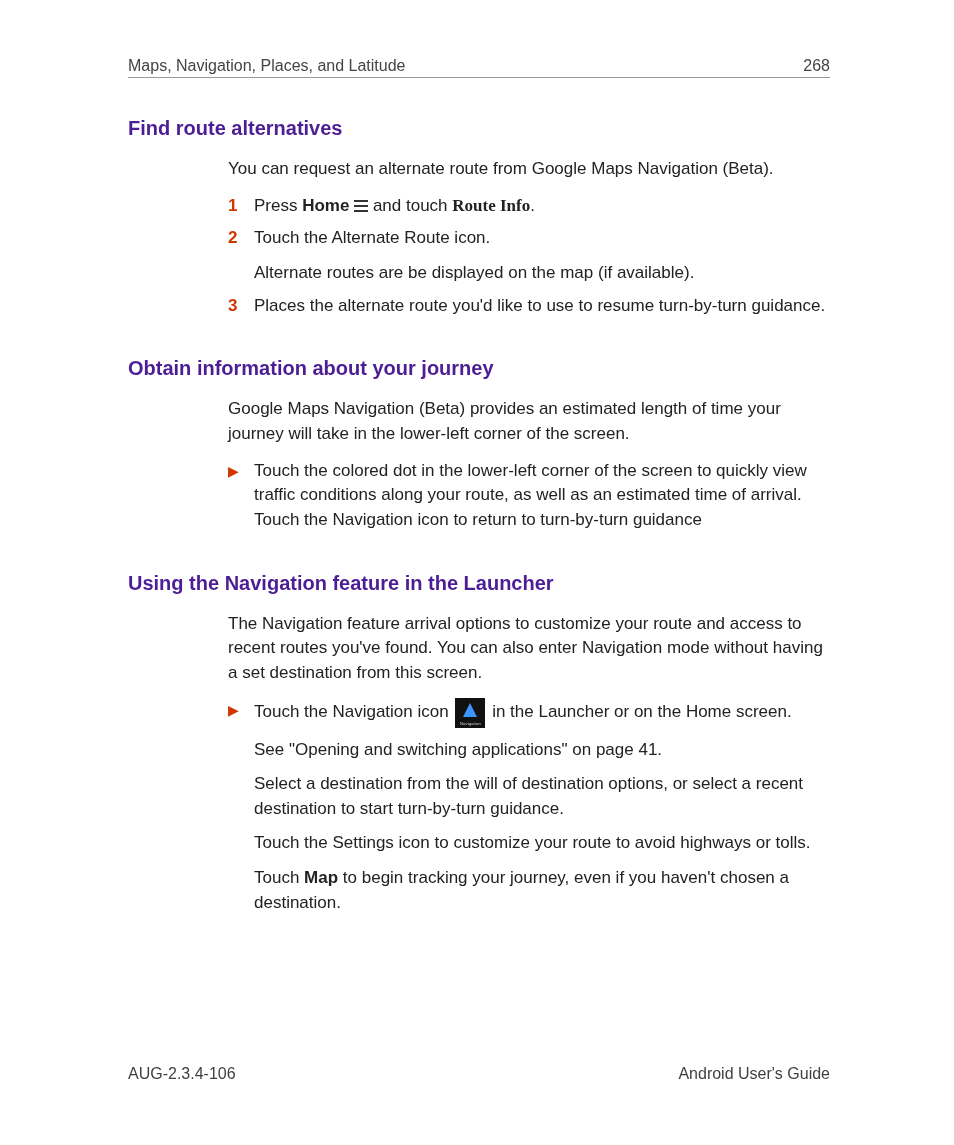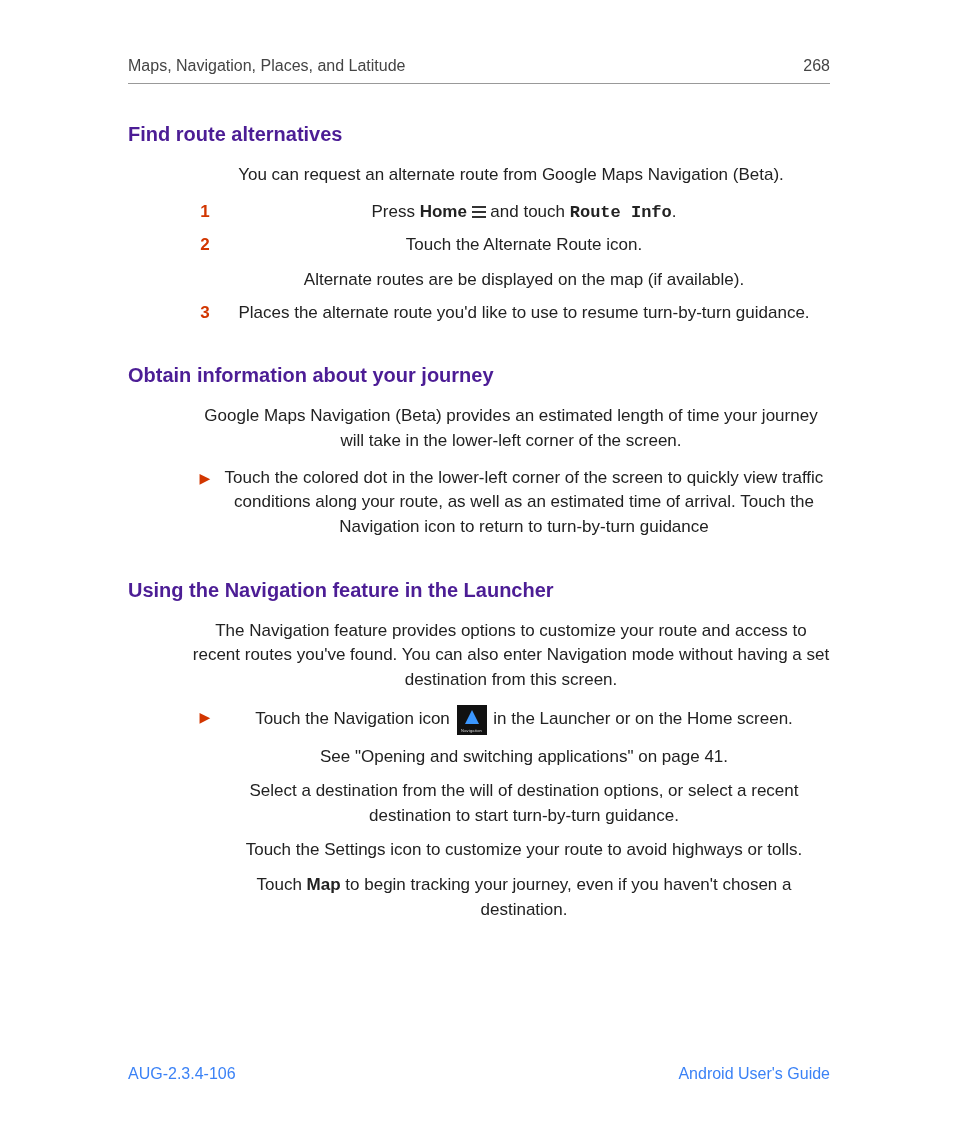--- a/index.html
+++ b/index.html
@@ -18,32 +18,30 @@
     width: 954px;
     height: 1145px;
     padding: 54px 124px 60px 128px;
     position: relative;
   }
   .header {
     display: flex;
     justify-content: space-between;
     color: #444;
     font-size: 16px;
-    padding-bottom: 6px;
     border-bottom: 1px solid #999;
   }
   h2.section {
     font-weight: 700;
     font-size: 20px;
     margin: 36px 0 14px 0;
     color: #4c1d95;
   }
   .bodytext {
-    margin-left: 64px;
-    text-align: center;
+    margin-left: 100px;
   }
   .para {
     margin: 10px 0;
   }
   ol.numlist {
     list-style: none;
     padding: 0;
     margin: 12px 0;
   }
   ol.numlist > li {
@@ -70,21 +68,21 @@
     width: 26px;
     flex-shrink: 0;
     color: #d23600;
     font-size: 14px;
     line-height: 24px;
   }
   .tri::before {
     content: "▶";
   }
   .bold { font-weight: 700; }
-  .serifbold { font-weight: 700; font-family: Liberation Mono, monospace; }
+  .serifbold { font-weight: 700; font-family: Liberation Serif, serif; }
   .menu-icon {
     display: inline-block;
     vertical-align: -1px;
     width: 14px;
     height: 12px;
     position: relative;
   }
   .menu-icon span, .menu-icon::before, .menu-icon::after {
     content: "";
     position: absolute;
@@ -128,21 +126,21 @@
     font-size: 4px;
     letter-spacing: 0.2px;
   }
   .footer {
     position: absolute;
     left: 128px;
     right: 124px;
     bottom: 60px;
     display: flex;
     justify-content: space-between;
-    color: #3b82f6;
+    color: #404040;
     font-size: 16px;
   }
 </style>
 </head>
 <body>
 
 <div class="page">
 
   <div class="header">
     <span>Maps, Navigation, Places, and Latitude</span>
@@ -178,21 +176,21 @@
   <div class="bodytext">
     <div class="para">Google Maps Navigation (Beta) provides an estimated length of time your journey will take in the lower-left corner of the screen.</div>
     <div class="bullet-row">
       <span class="tri"></span>
       <span>Touch the colored dot in the lower-left corner of the screen to quickly view traffic conditions along your route, as well as an estimated time of arrival. Touch the Navigation icon to return to turn-by-turn guidance</span>
     </div>
   </div>
 
   <h2 class="section">Using the Navigation feature in the Launcher</h2>
   <div class="bodytext">
-    <div class="para">The Navigation feature provides options to customize your route and access to recent routes you've found. You can also enter Navigation mode without having a set destination from this screen.</div>
+    <div class="para">The Navigation feature arrival options to customize your route and access to recent routes you've found. You can also enter Navigation mode without having a set destination from this screen.</div>
     <div class="bullet-row">
       <span class="tri"></span>
       <div>
         <span>Touch the Navigation icon </span><span class="nav-icon"></span><span> in the Launcher or on the Home screen.</span>
         <div class="subpara">See "Opening and switching applications" on page 41.</div>
         <div class="subpara">Select a destination from the will of destination options, or select a recent destination to start turn-by-turn guidance.</div>
         <div class="subpara">Touch the Settings icon to customize your route to avoid highways or tolls.</div>
         <div class="subpara">
           <span>Touch </span><span class="bold">Map</span><span> to begin tracking your journey, even if you haven't chosen a destination.</span>
         </div>

